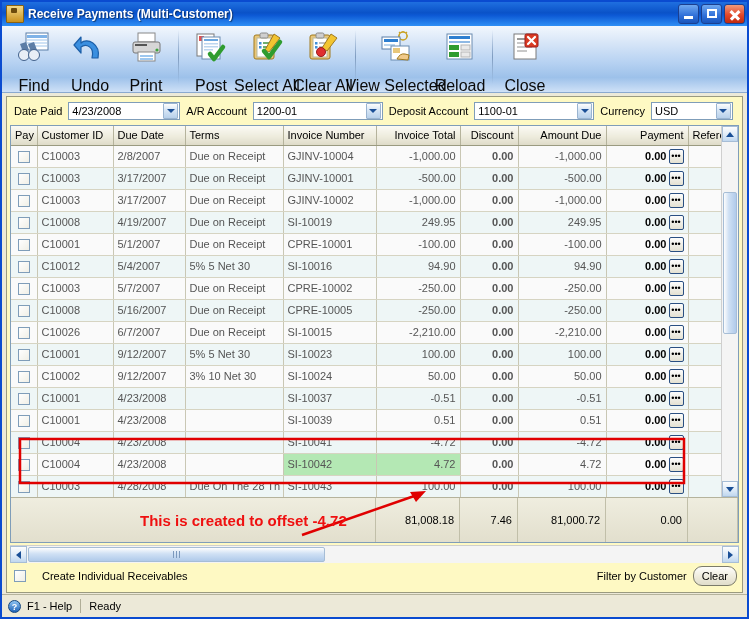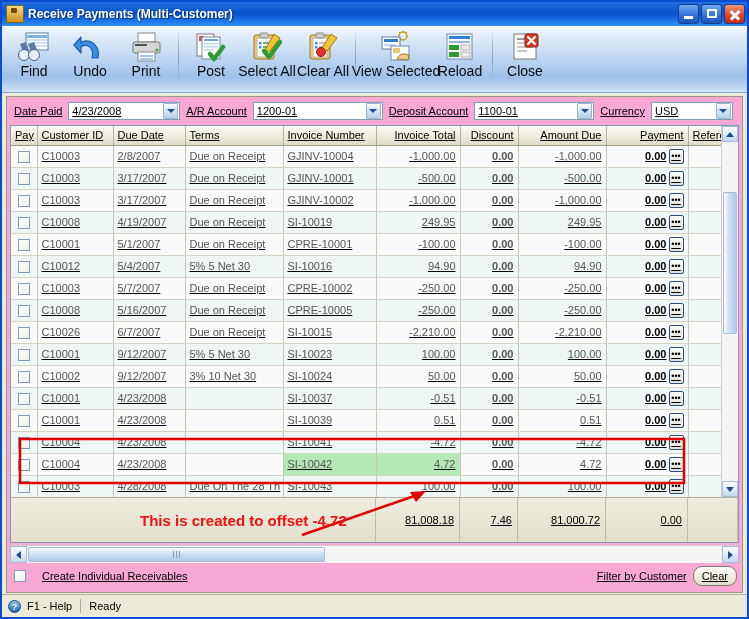--- a/index.html
+++ b/index.html
@@ -58,44 +58,44 @@
   .toolbar{
     flex:0 0 64px;height:64px;
     background:linear-gradient(to bottom,#f2f7fd 0%,#dbe8f8 22%,#b7d2f2 55%,#9dc1ea 78%,#cfe1f7 100%);
     border-bottom:1px solid #8aa9cf;
     display:flex;align-items:flex-start;padding:2px 0 0 4px;
   }
   .tb-item{
     width:56px;height:58px;display:flex;flex-direction:column;align-items:center;
     justify-content:flex-start;cursor:default;padding-top:3px;box-sizing:border-box;
   }
-  .tb-item .lbl{font-size:14px;color:#0a0a0a;margin-top:0;white-space:nowrap;}
+  .tb-item .lbl{font-size:16px;color:#0a0a0a;margin-top:14px;white-space:nowrap;}
   .tb-sep{width:1px;height:54px;margin:2px 4px 0 4px;
     background:linear-gradient(to bottom,rgba(255,255,255,0),#7f9cc0,rgba(255,255,255,0));}
   .ico{width:34px;height:32px;position:relative;}
 
   
   .client{flex:1 1 auto;position:relative;padding:4px 4px 0 4px;display:flex;flex-direction:column;min-height:0;}
 
   .tabrow{height:19px;position:relative;display:flex;align-items:flex-end;}
   .tab{
     height:18px;line-height:17px;padding:0 8px;box-sizing:border-box;
     background:#ece9d8;border:1px solid #9a9a80;border-bottom:none;
     border-top:2px solid #f5a623;
     border-radius:3px 3px 0 0;font-size:11px;color:#000;
   }
   .groupby{
     position:absolute;right:0;top:0;display:flex;align-items:center;gap:5px;
   }
   .groupby .lab{font-size:11px;color:#000;}
 
   .panel{
-    flex:1 1 auto;border:1px solid #9a9a80;background:#f9a8d4;
+    flex:1 1 auto;border:1px solid #9a9a80;background:#fef9c3;
     display:flex;flex-direction:column;min-height:0;padding:3px;
-    box-sizing:border-box;position:relative;top:-1px;text-decoration:underline;
+    box-sizing:border-box;position:relative;top:-1px;
   }
   .fieldrow{
     flex:0 0 22px;display:flex;align-items:center;gap:6px;padding:0 2px 3px 4px;
   }
   .fieldrow .lab{font-size:11px;color:#000;white-space:nowrap;}
 
   
   .combo{
     height:18px;box-sizing:border-box;border:1px solid #7f9db9;background:#fff;
     display:flex;align-items:center;position:relative;font-size:11px;color:#000;

